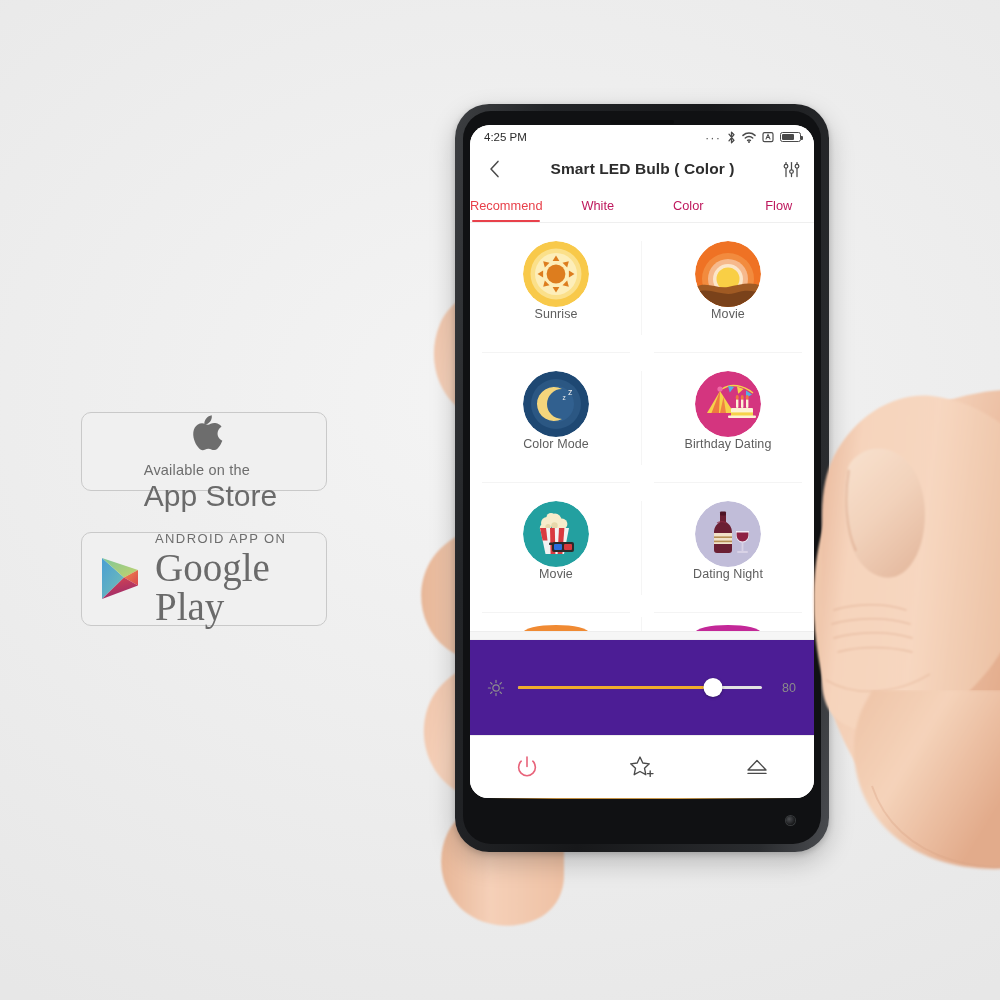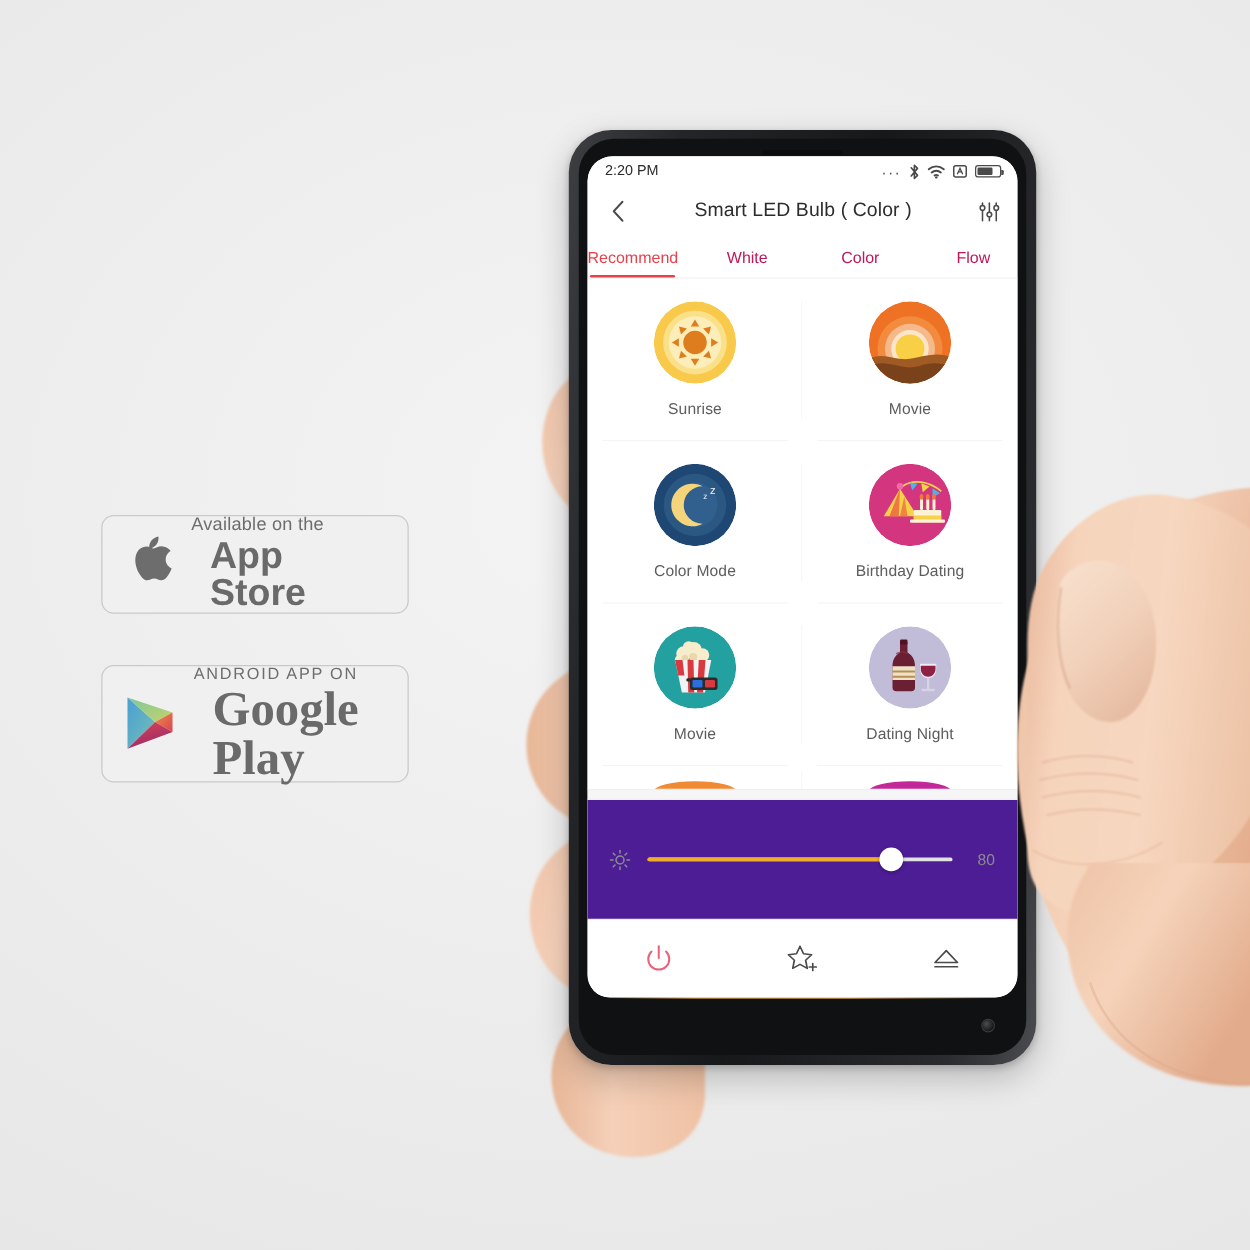--- a/index.html
+++ b/index.html
@@ -22,32 +22,32 @@
 
   
   .badge {
     position: absolute;
     display: flex; align-items: center;
     border: 1.5px solid #c9c9c9;
     border-radius: 10px;
     background: #f0f0f0;
     padding: 0 16px;
   }
-  #badge-appstore { left: 81px; top: 412px; width: 246px; height: 79px; }
+  #badge-appstore { left: 81px; top: 412px; width: 246px; height: 79px; flex-direction: column; }
   #badge-googleplay { left: 81px; top: 532px; width: 246px; height: 94px; }
   .badge-icon { flex: 0 0 auto; display:flex; align-items:center; justify-content:center; }
   .badge-text { margin-left: 13px; display: flex; flex-direction: column; line-height: 1; }
   .badge-top {
     font-size: 14.5px; color: #6d6d6d; letter-spacing: .2px;
     font-family: "Liberation Sans", sans-serif;
   }
   .badge-top.wide { letter-spacing: 1.4px; font-size: 13px; }
   .badge-bottom {
     font-size: 30px; color: #6a6a6a; margin-top: 3px;
-    font-family: "Liberation Sans", sans-serif; font-weight: 700; margin-left: 15px;
+    font-family: "Liberation Sans", sans-serif; font-weight: 400;
   }
   .badge-bottom.serif {
     font-family: "Liberation Serif", serif; font-size: 39px; color:#6a6a6a;
   }
 
   
   .hand { position: absolute; pointer-events: none; }
 
   
   #phone {
@@ -111,20 +111,21 @@
     width: 2px; height: 4px; background:#4a4a4a; border-radius: 0 1px 1px 0;
   }
   .battery-fill { width: 72%; height:100%; background:#4a4a4a; border-radius:1px; }
 
   
   #appbar {
     flex: 0 0 auto; height: 40px;
     display: flex; align-items: center;
     padding: 0 11px 0 12px;
     background: #ffffff;
+    font-weight: bold;
   }
   #app-title {
     flex: 1; text-align: center;
     font-size: 15.5px; color: #2c2c2c; letter-spacing: .1px;
   }
   .hdr-btn { width: 24px; height: 24px; display:flex; align-items:center; justify-content:center; }
 
   
   #tabs {
     flex: 0 0 auto; height: 34px;
@@ -164,21 +165,21 @@
   }
   .cell:nth-child(odd)::before{
     content:""; position:absolute; right:0; top:14%; height:72%; width:1px; background:#f5f5f5;
   }
   .scene-icon {
     width: 66px; height: 66px; border-radius: 50%;
     display: flex; align-items: center; justify-content: center;
     overflow: hidden; position: relative;
   }
   .scene-label {
-    margin-top: 13px; font-size: 12.5px; color: #5d5d5d; letter-spacing: .1px;
+    font-size: 12.5px; color: #5d5d5d; letter-spacing: .1px;
   }
 
   
   #divider-gap{
     flex: 0 0 auto; height: 9px; background: #f6f6f6;
     border-top: 1px solid #eeeeee; border-bottom:1px solid #f0f0f0;
   }
   #brightness {
     flex: 0 0 auto; height: 96px;
     display: flex; align-items: center;
@@ -261,21 +262,21 @@
 
   <div id="phone">
     <div id="phone-inner">
       <div id="earpiece"></div>
       <div id="warm-glow"></div>
       <div id="chin-camera"></div>
 
       <div id="screen">
 
         <div id="statusbar">
-          <div>2:20 PM</div>
+          <div>4:25 PM</div>
           <div id="status-icons">
             <span style="letter-spacing:1px;color:#5a5a5a;font-size:13px;line-height:1;">···</span>
             <svg width="9" height="13" viewBox="0 0 9 13">
               <path d="M2 3.2 L7 9.3 L4.5 11.8 L4.5 1.2 L7 3.7 L2 9.8" fill="none" stroke="#4a4a4a" stroke-width="1.3" stroke-linejoin="round" stroke-linecap="round"></path>
             </svg>
             <svg width="14" height="11" viewBox="0 0 14 11">
               <path d="M1 3.4 A9 9 0 0 1 13 3.4" fill="none" stroke="#4a4a4a" stroke-width="1.5" stroke-linecap="round"></path>
               <path d="M3.3 6 A5.6 5.6 0 0 1 10.7 6" fill="none" stroke="#4a4a4a" stroke-width="1.5" stroke-linecap="round"></path>
               <path d="M5.6 8.4 A2.4 2.4 0 0 1 8.4 8.4" fill="none" stroke="#4a4a4a" stroke-width="1.5" stroke-linecap="round"></path>
               <circle cx="7" cy="9.9" r="1" fill="#4a4a4a"></circle>

